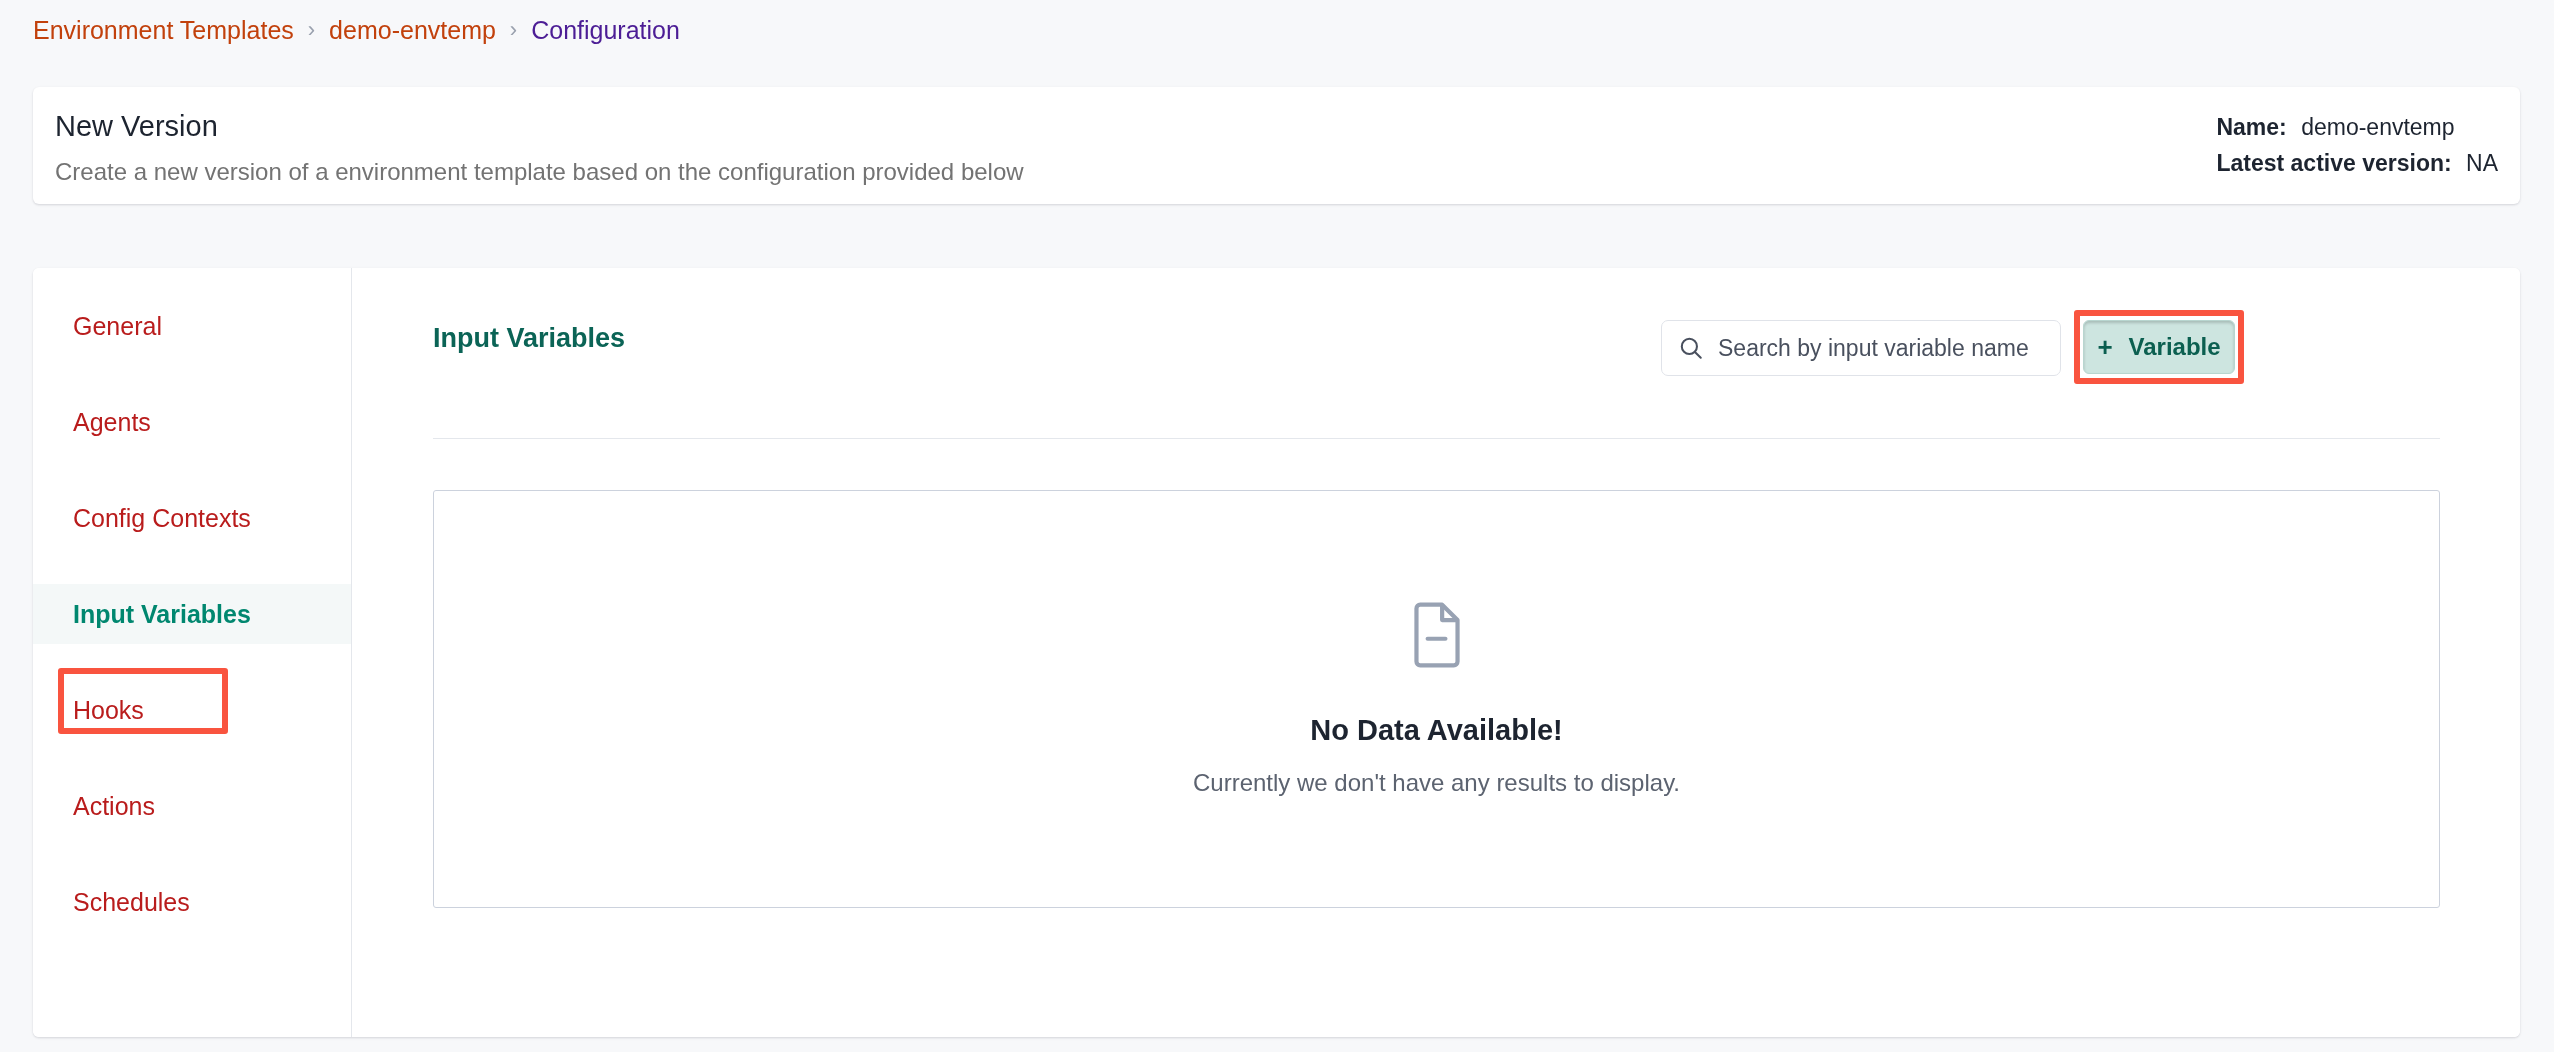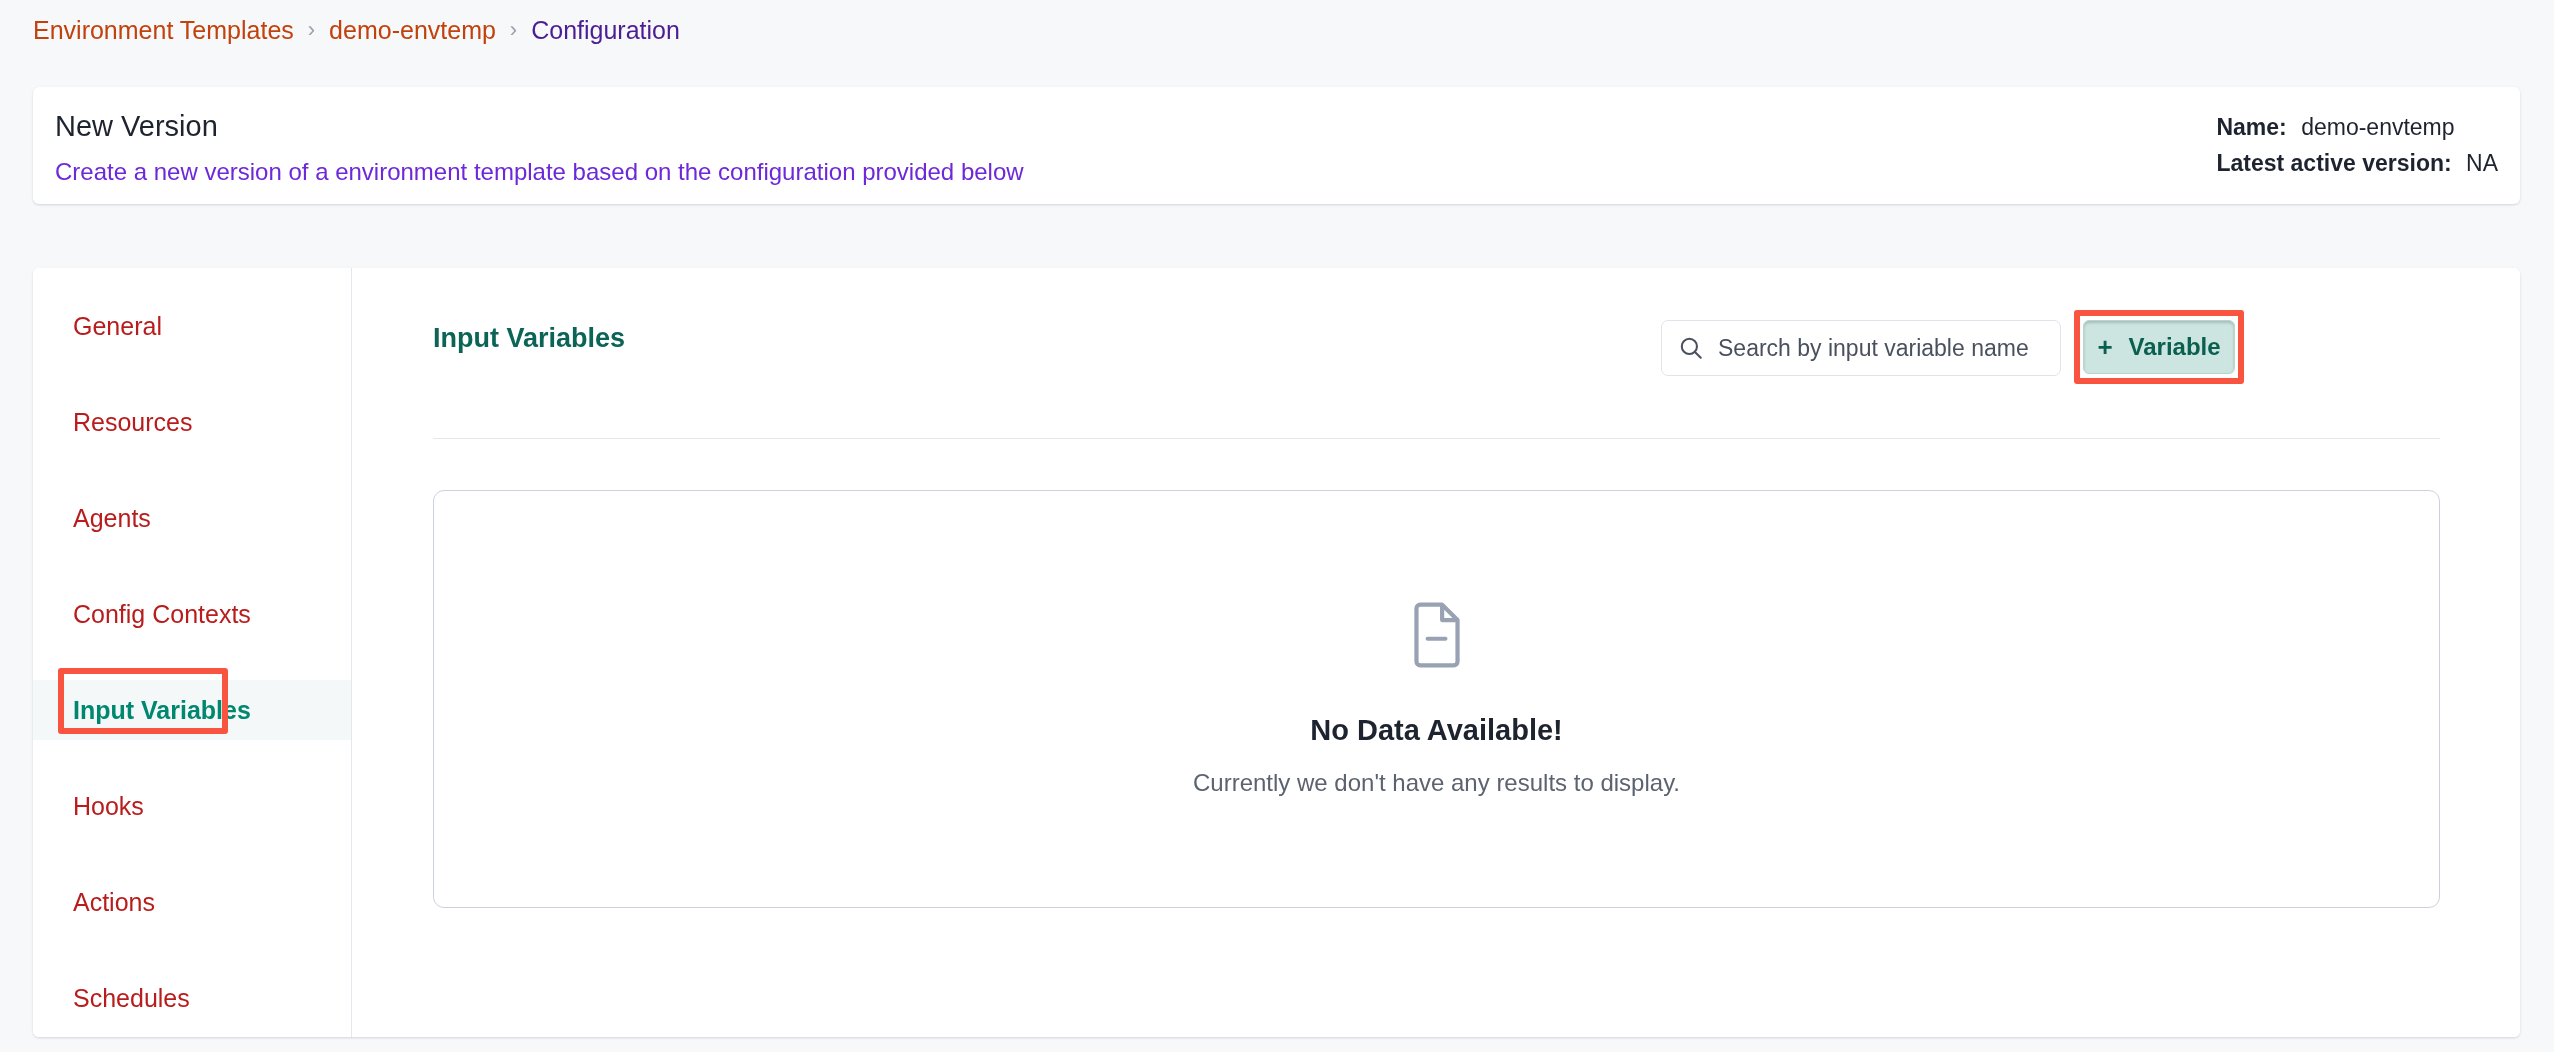--- a/index.html
+++ b/index.html
@@ -40,21 +40,21 @@
   #header-card {
     left: 33px; top: 87px;
     width: 2487px; height: 117px;
   }
   .hdr-title {
     position: absolute; left: 22px; top: 21px;
     font-size: 29px; line-height: 36px; color: #1d2430; font-weight: 400;
   }
   .hdr-sub {
     position: absolute; left: 22px; top: 70px;
-    font-size: 24px; line-height: 30px; color: #6d28d9; font-weight: 400;
+    font-size: 24px; line-height: 30px; color: #737373; font-weight: 400;
   }
   .hdr-meta {
     position: absolute; right: 22px; top: 22px;
     text-align: left; font-size: 23px; line-height: 36px; color: #1d2430;
   }
   .hdr-meta .row { white-space: nowrap; display: block; }
   .hdr-meta .lbl { font-weight: 700; }
   .hdr-meta .val { font-weight: 400; margin-left: 8px; }
 
   
@@ -177,21 +177,21 @@
   #content-divider {
     position: absolute; left: 80px; right: 80px; top: 170px;
     height: 1px; background: #e4e7ec;
   }
 
   
   #empty-state {
     position: absolute; left: 80px; top: 222px;
     right: 80px; height: 418px;
     border: 1px solid #ccd2dd;
-    border-radius: 11px;
+    border-radius: 3px;
     display: flex; flex-direction: column;
     align-items: center; justify-content: center;
   }
   #empty-state .doc-icon { margin-bottom: 46px; }
   .empty-title {
     font-size: 29px; font-weight: 700; color: #1d2430;
     margin-bottom: 22px;
   }
   .empty-sub {
     font-size: 24px; color: #5c6370;
@@ -235,23 +235,20 @@
   </div>
 </section>
 
 <section class="card" id="main-card">
 
   <aside id="config-sidebar">
     <div class="nav-item first">
       <span>General</span>
     </div>
     <div class="nav-item spaced">
-      <span>Resources</span>
-    </div>
-    <div class="nav-item spaced">
       <span>Agents</span>
     </div>
     <div class="nav-item spaced">
       <span>Config Contexts</span>
     </div>
     <div class="nav-item spaced active">
       <span>Input Variables</span>
     </div>
     <div class="nav-item spaced">
       <span>Hooks</span>

